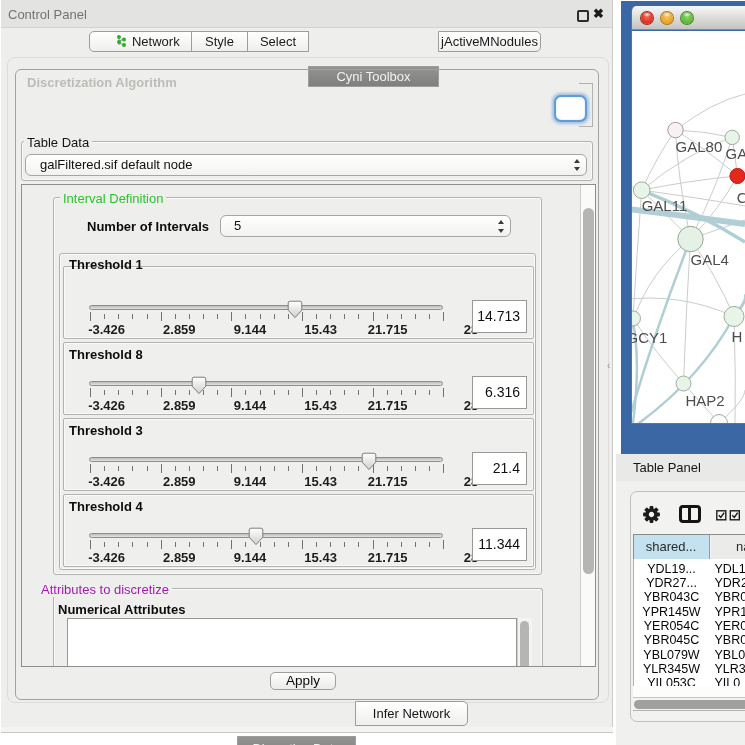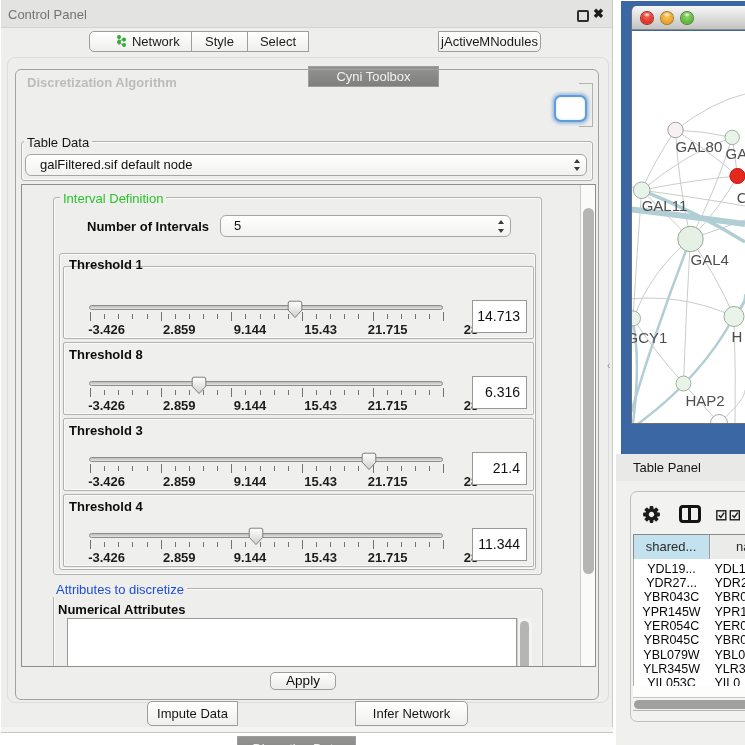--- a/index.html
+++ b/index.html
@@ -295,36 +295,35 @@
 <div class="tk" style="left:428.1px;top:541.5px"></div>
 <div class="tkM" style="left:442.2px;top:539.5px"></div>
 <div class="tkl" style="left:54.0px;top:549.5px">-3.426</div>
 <div class="tkl" style="left:124.6px;top:549.5px">2.859</div>
 <div class="tkl" style="left:195.3px;top:549.5px">9.144</div>
 <div class="tkl" style="left:265.9px;top:549.5px">15.43</div>
 <div class="tkl" style="left:336.6px;top:549.5px">21.715</div>
 <div class="tkl" style="left:407.2px;top:549.5px">28</div>
 <div class="vbox" style="top:527.5px">11.344</div>
       <div class="group" style="left:51.5px;top:588px;width:490.5px;height:85px;border-bottom:none"></div>
-      <div class="gtitle" style="left:52px;top:581.5px;color:#1d4ed8">Attributes to discretize</div>
+      <div class="gtitle" style="left:37px;top:581.5px;color:#a21caf">Attributes to discretize</div>
       <div style="position:absolute;left:57px;top:602px;font-size:13px;font-weight:bold;color:#0c0c0c">Numerical Attributes</div>
       <div style="position:absolute;left:66px;top:617.5px;width:449.5px;height:62px;background:#fff;border:1px solid #989896;font-size:12.5px;color:#0a0a0a;padding-top:3px">
       </div>
       <div style="position:absolute;left:515.5px;top:617.5px;width:15px;height:62px;background:#f4f4f2;border-left:1px solid #ccccca">
         <div style="position:absolute;left:2px;top:3px;width:9.5px;height:57px;background:#b5b5b3;border-radius:5px"></div>
       </div>
     </div>
     <div id="vsb">
           <div class="th"></div>
         </div>
   </div>
 
   <div id="applybtn">Apply</div>
 
-  <div class="btab" style="left:146px; width:91px; border-radius:5px 0 0 5px;">Impute Data</div>
   <div class="btab" style="left:354px; width:113px; border-radius:0 5px 5px 0;">Infer Network</div>
   <div class="btab tabsel" style="left:236px; width:119px;">Discretize Data</div>
   <div style="position:absolute;left:0;top:727px;width:612px;height:5px;background:#f4f4f2"></div>
 </div>
 
 <div id="divmark">‹</div>
 <div id="bluebg"></div>
 <div id="netwin"></div>
 <div id="netcanvas">
   <svg width="113" height="392" viewBox="632 31 113 392">

